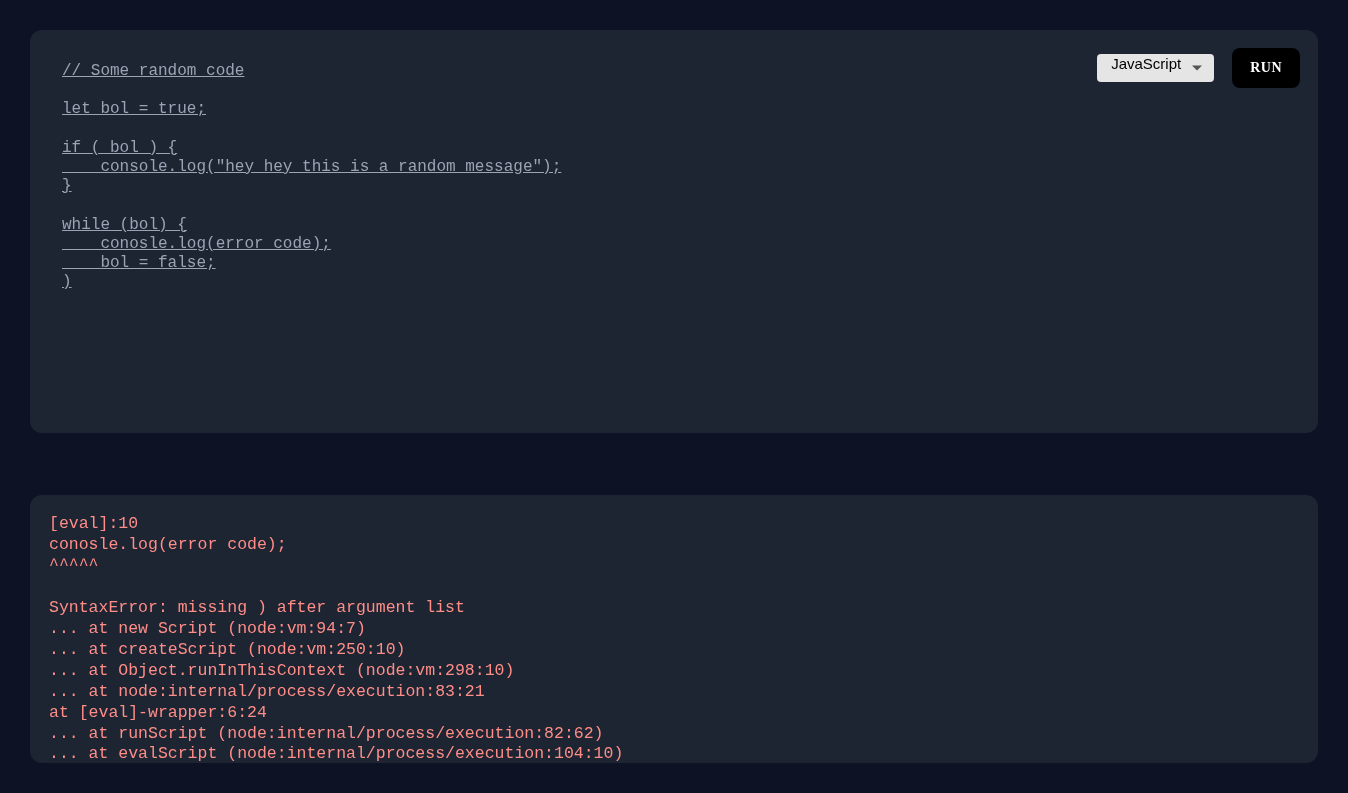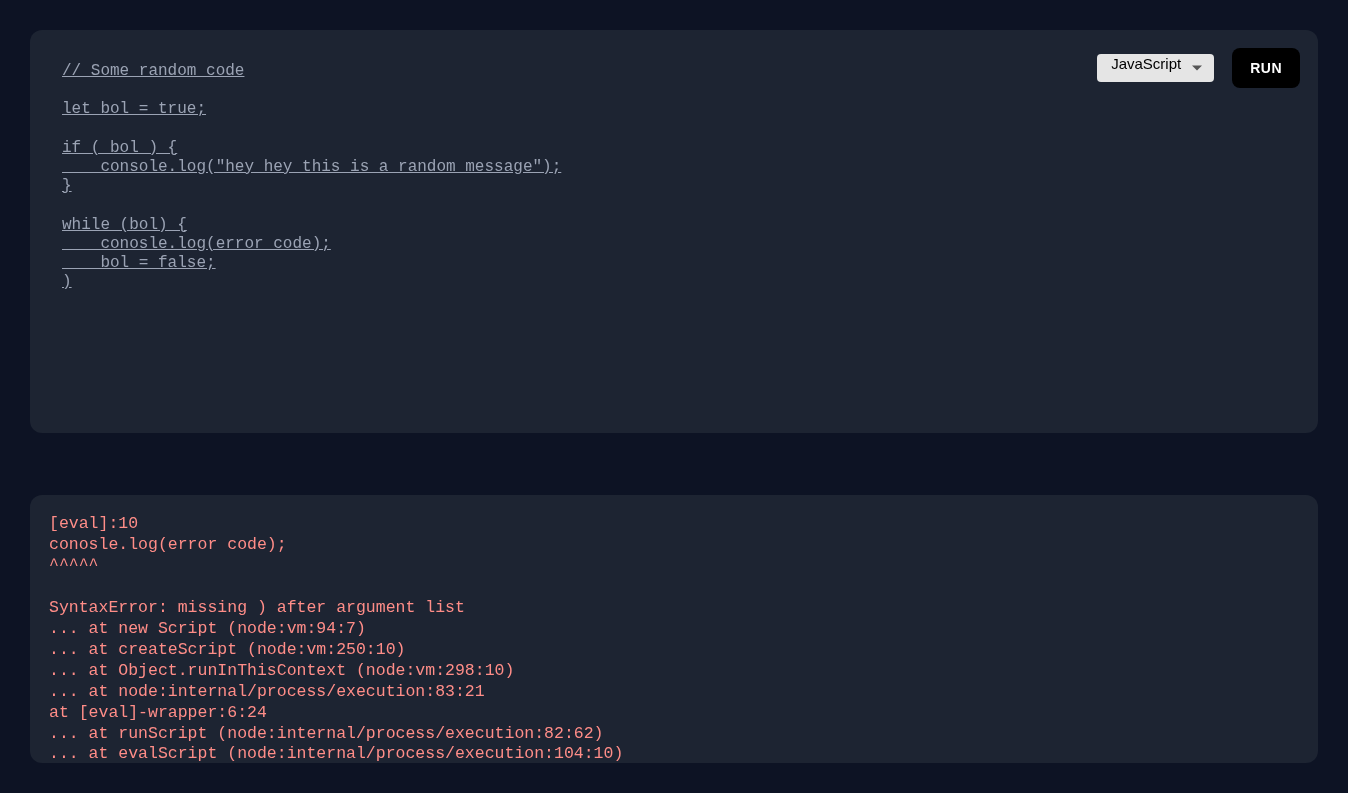--- a/index.html
+++ b/index.html
@@ -81,20 +81,21 @@
     .run-button {
       background-color: #000;
       color: #fff;
       border: none;
       border-radius: 8px;
       padding: 12px 18px;
       font-size: 14px;
       font-weight: 700;
       letter-spacing: 0.5px;
       cursor: pointer;
+      font-family: Liberation Serif, serif;
     }
 
     .code-content {
       font-family: 'Courier New', Courier, monospace;
       font-size: 16px;
       line-height: 1.2;
       color: #9ba3b4;
       white-space: pre;
       outline: none;
       text-decoration: underline;

